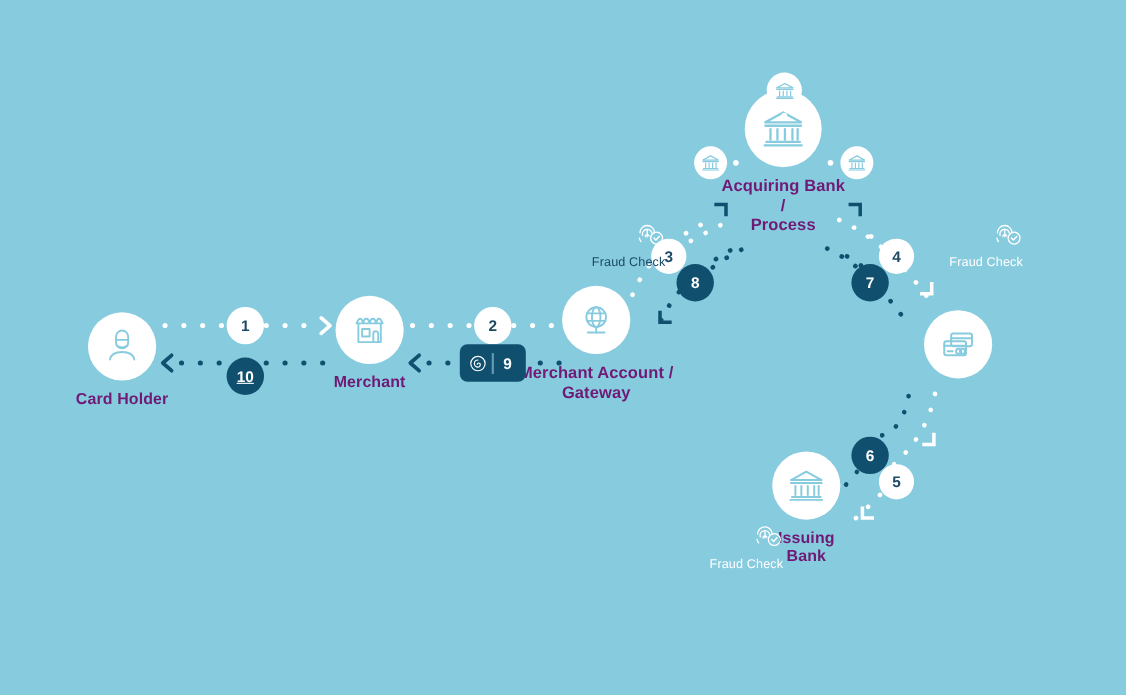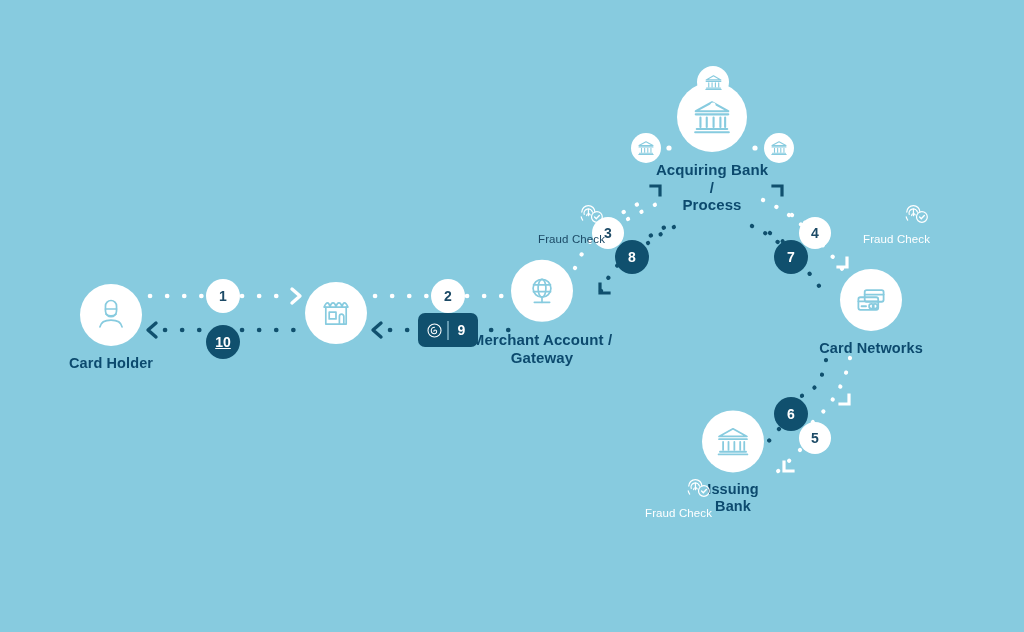--- a/index.html
+++ b/index.html
@@ -38,21 +38,21 @@
     background: #ffffff;
     border-radius: 50%;
     display: flex;
     align-items: center;
     justify-content: center;
     margin: 0 auto;
     box-sizing: border-box;
   }
   .node-label {
     margin-top: 9px;
-    color: #0c4a6e;
+    color: #701a75;
     font-weight: bold;
     font-size: 14.5px;
     letter-spacing: .1px;
     line-height: 1.18;
     white-space: pre-line;
   }
   .node-label.big { font-size: 15px; }
 
   
   .badge {
@@ -224,20 +224,21 @@
     <div class="node-circle" style="width:62px; height:62px;">
       <svg width="34" height="34" viewBox="0 0 40 40">
         <g stroke="#87cbdf" stroke-width="2" fill="none" stroke-linecap="round" stroke-linejoin="round">
           <path d="M6 13 h28 M6 13 q2 -5 4 -5 q2 0 3 5 q1 -5 3.5 -5 q2.5 0 3.5 5 q1 -5 3.5 -5 q2.5 0 3.5 5 q1 -5 3 -5 q2 0 4 5"></path>
           <path d="M8 13 v20 h24 v-20"></path>
           <rect x="12" y="19" width="8" height="8"></rect>
           <path d="M24 33 v-9 a2.6 2.6 0 0 1 5.2 0 v9"></path>
         </g>
       </svg>
     </div>
+    <div class="node-label">Merchant</div>
   </div>
 
   <div class="node" style="left:542px; top:313px; width:190px;">
     <div class="node-circle" style="width:62px; height:62px;">
       <svg width="34" height="34" viewBox="0 0 40 40">
         <g stroke="#87cbdf" stroke-width="2" fill="none" stroke-linecap="round">
           <circle cx="20" cy="17" r="10.5"></circle>
           <ellipse cx="20" cy="17" rx="4.6" ry="10.5"></ellipse>
           <path d="M10 13 h20 M10 21 h20"></path>
           <path d="M20 27.5 v6"></path>
@@ -256,21 +257,20 @@
           <rect x="13" y="9" width="21" height="13" rx="2.2"></rect>
           <path d="M13 14 h21"></path>
           <rect x="6" y="17" width="22" height="14" rx="2.2"></rect>
           <path d="M6 21.5 h22"></path>
           <path d="M9.5 27 h5"></path>
           <circle cx="20.5" cy="27" r="2.6"></circle>
           <circle cx="24.5" cy="27" r="2.6"></circle>
         </g>
       </svg>
     </div>
-    <div class="node-label">Card Networks</div>
   </div>
 
   <div class="node" style="left:712px; top:148px; width:220px;">
     <div class="node-circle" style="width:70px; height:70px;">
       <svg width="42" height="42" viewBox="0 0 40 40">
         <g stroke="#87cbdf" stroke-width="2" fill="none" stroke-linecap="round" stroke-linejoin="round">
           <path d="M4.5 14.5 L20 6 L35.5 14.5 Z"></path>
           <path d="M4.5 17.5 h31"></path>
           <path d="M9 20.5 v9 M15 20.5 v9 M21.5 20.5 v9 M28 20.5 v9 M32.5 20.5 v9"></path>
           <path d="M5.5 31.5 h29 M4 34.5 h32"></path>

